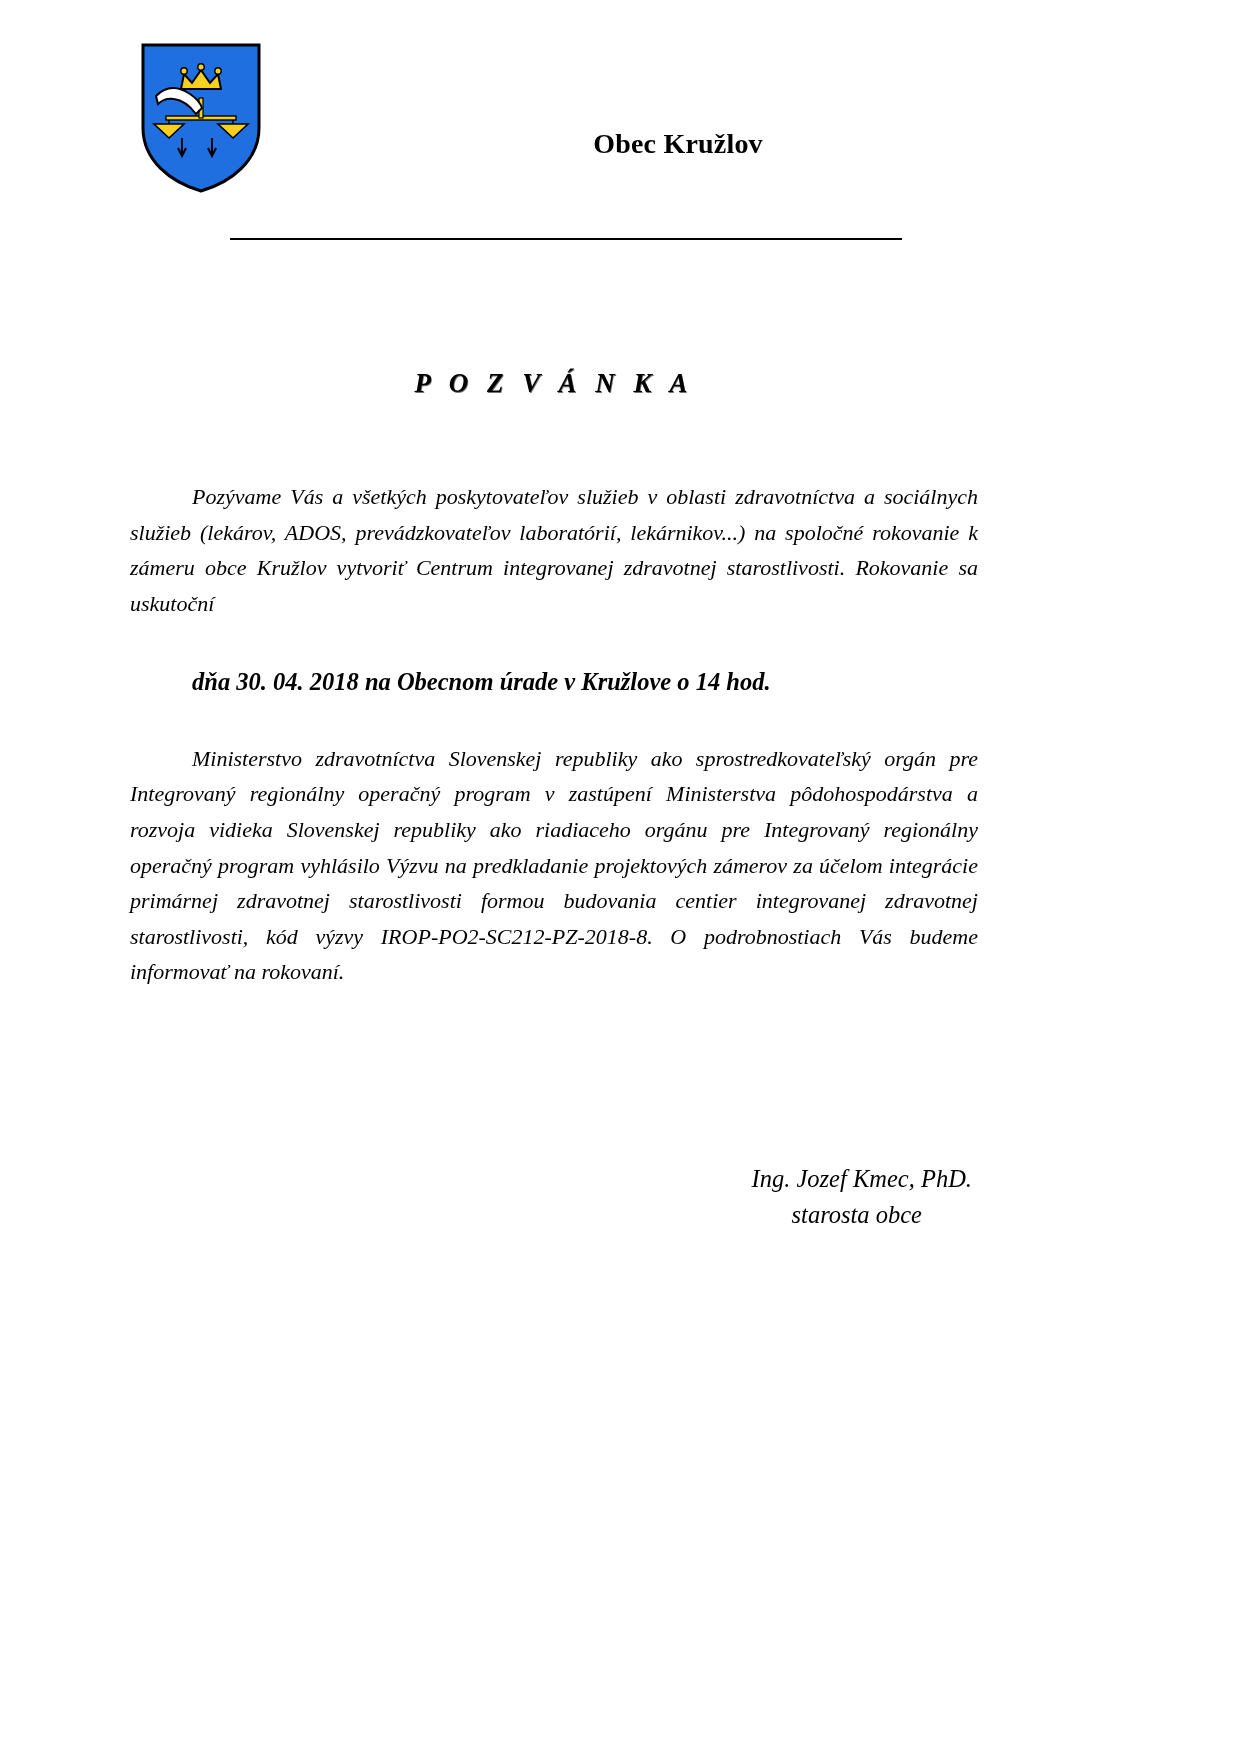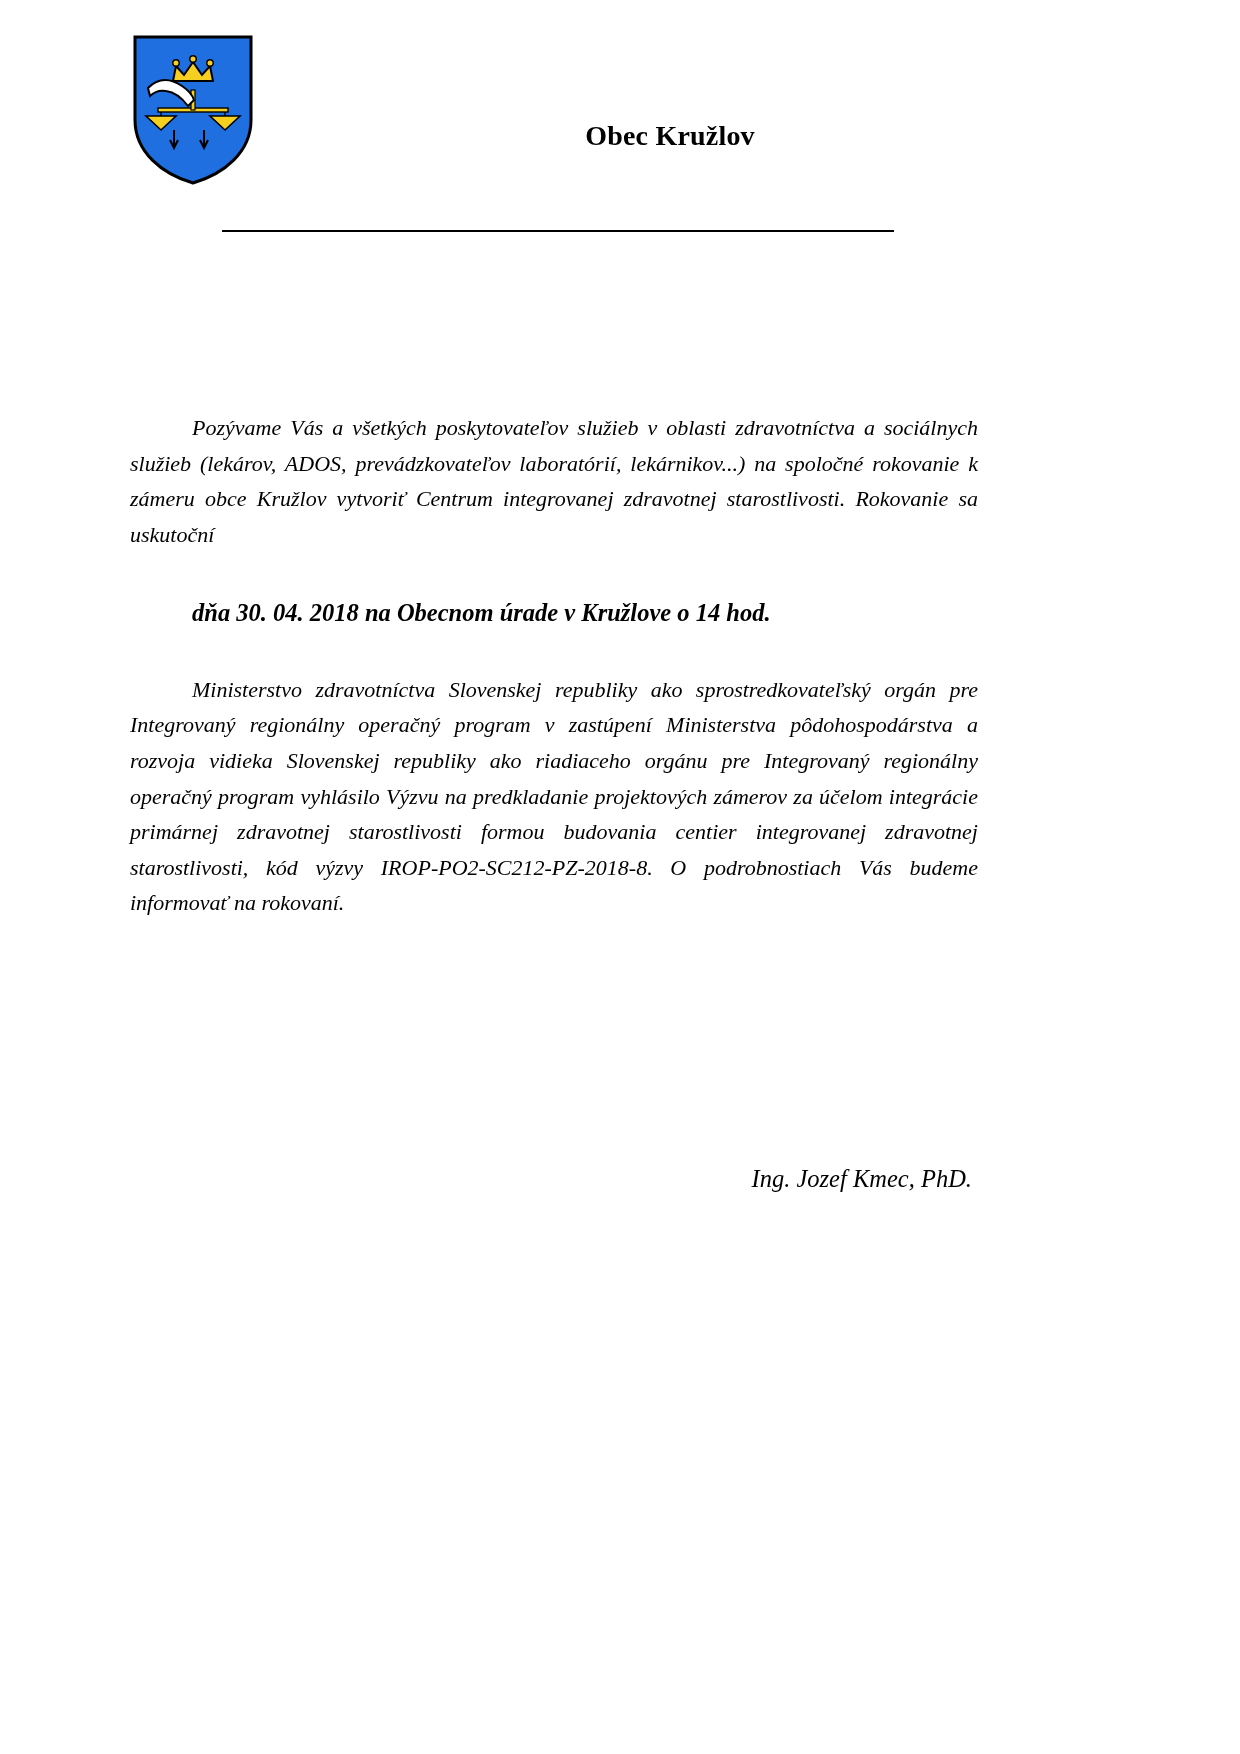--- a/index.html
+++ b/index.html
@@ -14,21 +14,21 @@
     color: #000000;
     position: relative;
     overflow: hidden;
   }
 
   .page {
     position: relative;
     width: 1240px;
     height: 1258px;
     box-sizing: border-box;
-    padding: 0;
+    padding: 8px;
     font-family: Liberation Serif, serif;
   }
 
   
   .header {
     position: relative;
     padding: 34px 0 0 0;
     height: 210px;
   }
   .crest {
@@ -173,25 +173,27 @@
     </div>
 
     <div class="header-titles">
       <div class="org-name">Obec Kružlov</div>
     </div>
 
     <div class="header-rule"></div>
   </div>
 
   <div class="content">
+    <div class="doc-title">P O Z V Á N K A</div>
 
     <p class="para first">Pozývame Vás a všetkých poskytovateľov služieb v oblasti zdravotníctva a sociálnych služieb (lekárov, ADOS, prevádzkovateľov laboratórií, lekárnikov...) na spoločné rokovanie k zámeru obce Kružlov vytvoriť Centrum integrovanej zdravotnej starostlivosti. Rokovanie sa uskutoční</p>
 
     <p class="para-date">dňa 30. 04. 2018 na Obecnom úrade v Kružlove o 14 hod.</p>
 
     <p class="para second indent">Ministerstvo zdravotníctva Slovenskej republiky ako sprostredkovateľský orgán pre Integrovaný regionálny operačný program v zastúpení Ministerstva pôdohospodárstva a rozvoja vidieka Slovenskej republiky ako riadiaceho orgánu pre Integrovaný regionálny operačný program vyhlásilo Výzvu na predkladanie projektových zámerov za účelom integrácie primárnej zdravotnej starostlivosti formou budovania centier integrovanej zdravotnej starostlivosti, kód výzvy IROP-PO2-SC212-PZ-2018-8. O podrobnostiach Vás budeme informovať na rokovaní.</p>
   </div>
 
   <div class="signature">
     <div class="sig-name">Ing. Jozef Kmec, PhD.</div>
+    <div class="sig-role">starosta obce</div>
   </div>
 
 </div>
 
 </body></html>

